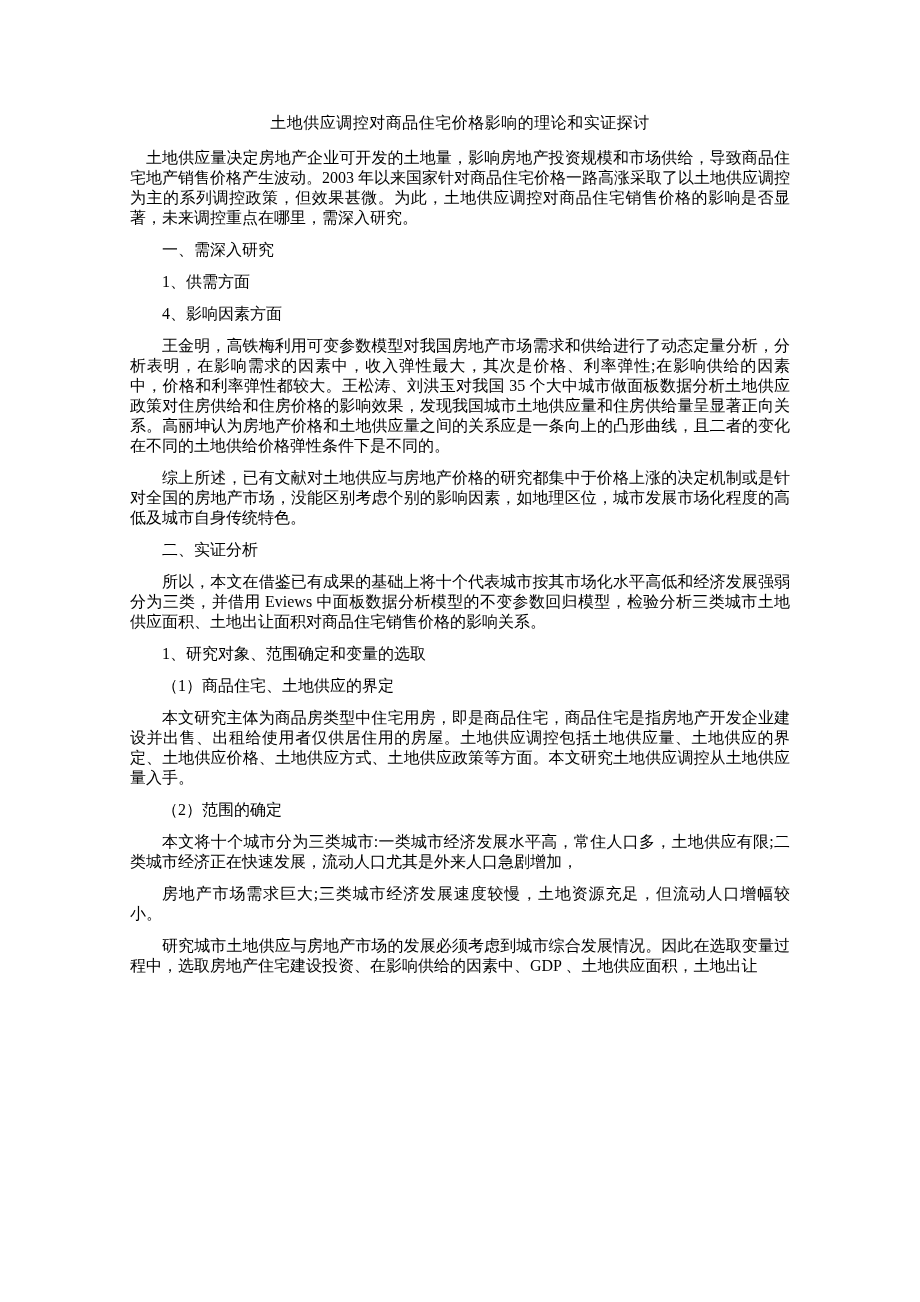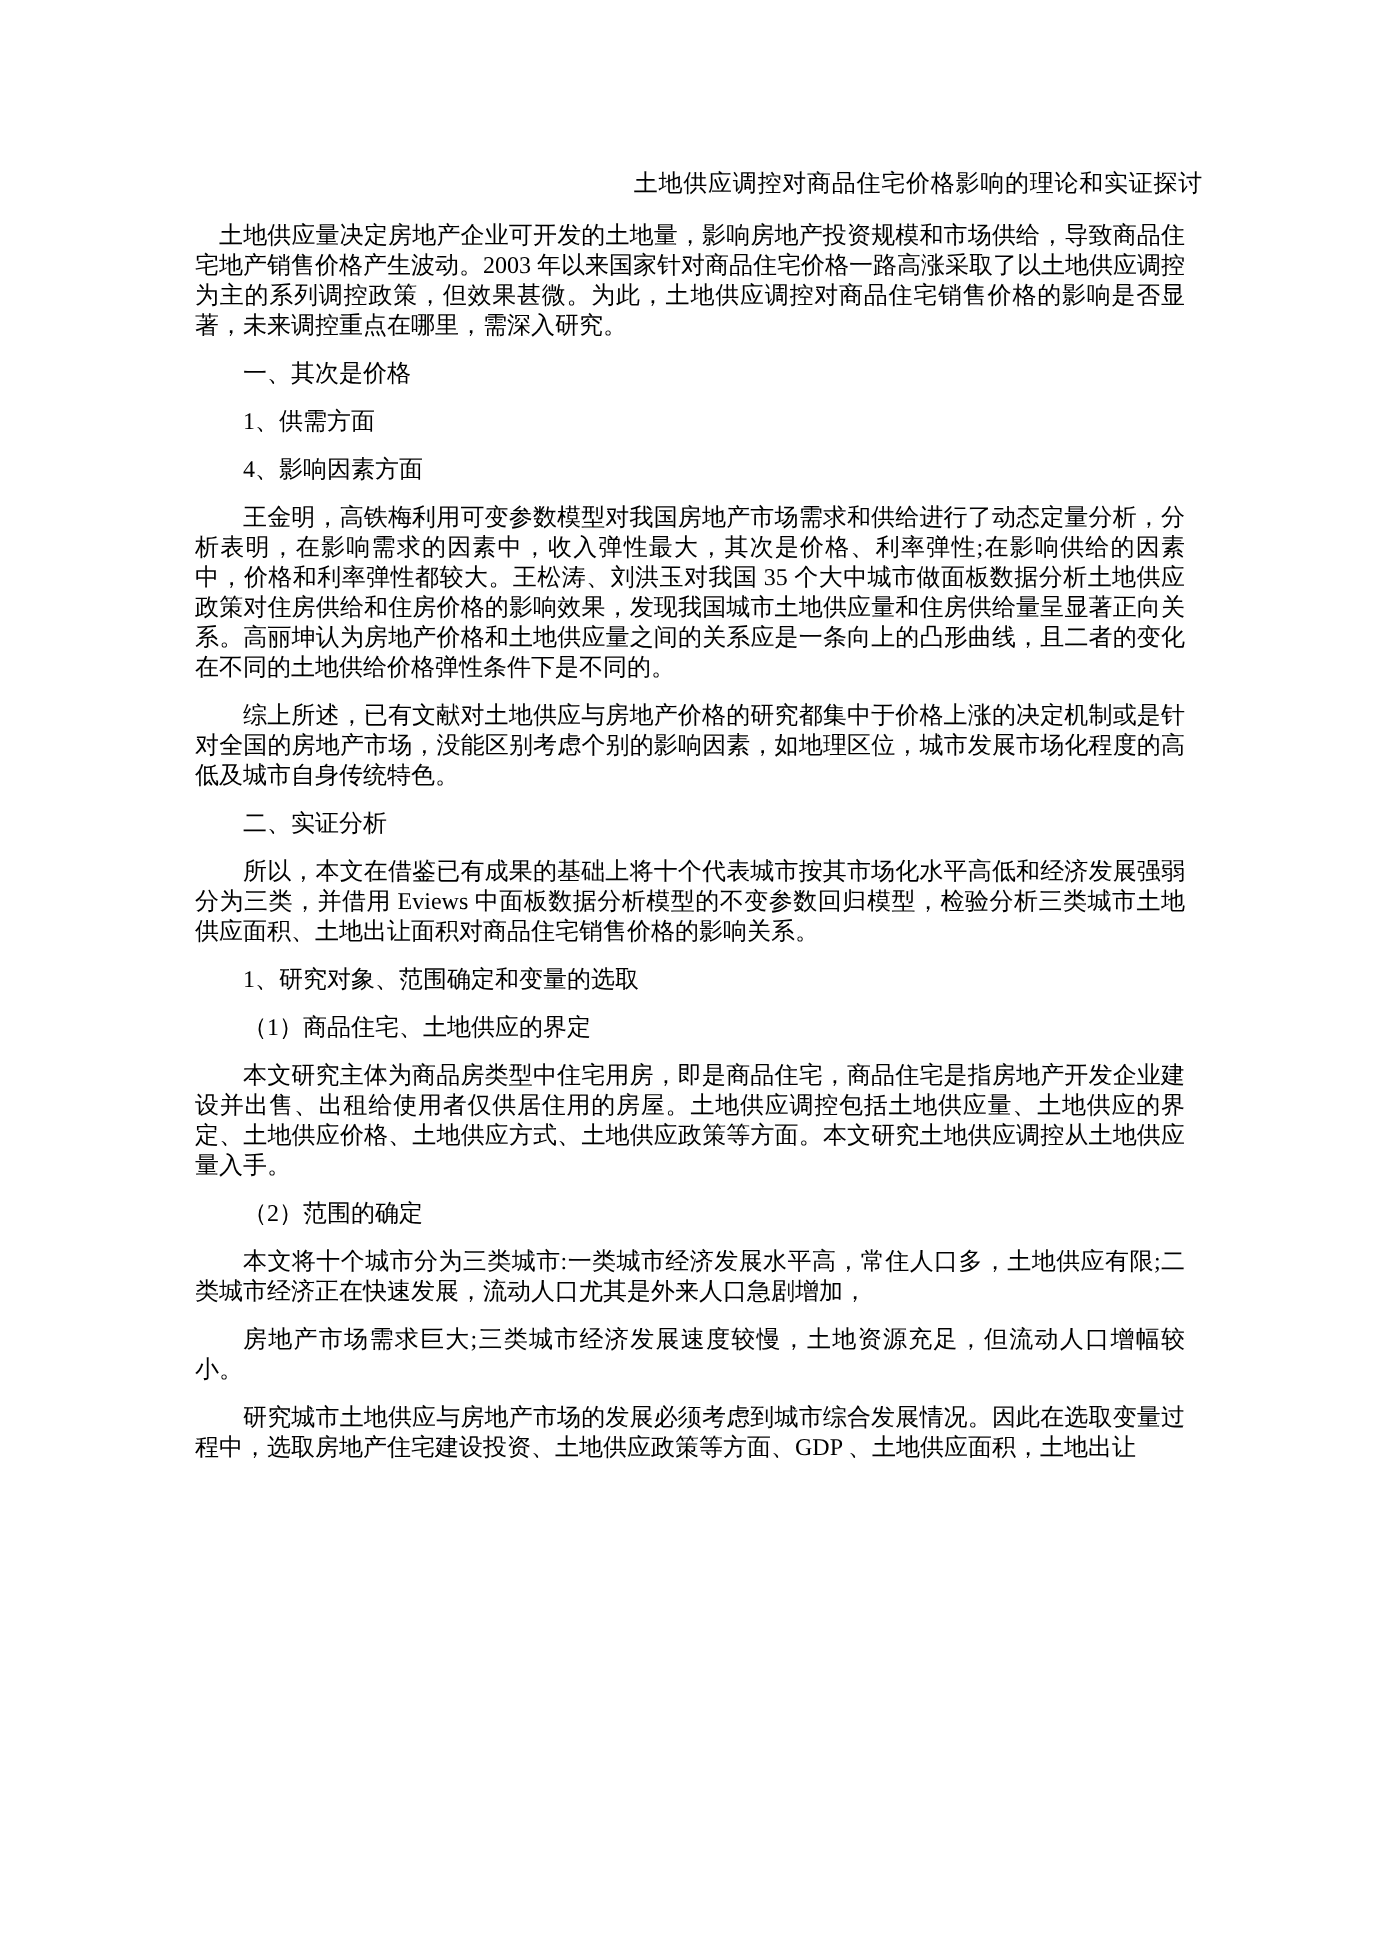--- a/index.html
+++ b/index.html
@@ -22,21 +22,21 @@
   }
   .doc-content {
     position: absolute;
     left: 118px;
     top: 110px;
     width: 684px;
   }
   .doc-title {
     font-size: 16px;
     font-weight: 400;
-    text-align: right;
+    text-align: center;
     margin: 0 0 12px 0;
     line-height: 26px;
     letter-spacing: 0.5px;
   }
   .para {
     margin: 12px;
     font-size: 16px;
     line-height: 20px;
     text-align: justify;
     text-justify: inter-ideograph;
@@ -47,29 +47,29 @@
   .heading  {  }
 </style>
 </head>
 <body>
 
 <div class="page">
   <div class="doc-content">
     <h1 class="doc-title">土地供应调控对商品住宅价格影响的理论和实证探讨</h1>
     <div>
         <p class="para indent-1">土地供应量决定房地产企业可开发的土地量，影响房地产投资规模和市场供给，导致商品住宅地产销售价格产生波动。2003 年以来国家针对商品住宅价格一路高涨采取了以土地供应调控为主的系列调控政策，但效果甚微。为此，土地供应调控对商品住宅销售价格的影响是否显著，未来调控重点在哪里，需深入研究。</p>
-        <p class="para indent-2 heading">一、其次是价格</p>
+        <p class="para indent-2 heading">一、需深入研究</p>
         <p class="para indent-2 heading">1、供需方面</p>
         <p class="para indent-2 heading">4、影响因素方面</p>
         <p class="para indent-2">王金明，高铁梅利用可变参数模型对我国房地产市场需求和供给进行了动态定量分析，分析表明，在影响需求的因素中，收入弹性最大，其次是价格、利率弹性;在影响供给的因素中，价格和利率弹性都较大。王松涛、刘洪玉对我国 35 个大中城市做面板数据分析土地供应政策对住房供给和住房价格的影响效果，发现我国城市土地供应量和住房供给量呈显著正向关系。高丽坤认为房地产价格和土地供应量之间的关系应是一条向上的凸形曲线，且二者的变化在不同的土地供给价格弹性条件下是不同的。</p>
         <p class="para indent-2">综上所述，已有文献对土地供应与房地产价格的研究都集中于价格上涨的决定机制或是针对全国的房地产市场，没能区别考虑个别的影响因素，如地理区位，城市发展市场化程度的高低及城市自身传统特色。</p>
         <p class="para indent-2 heading">二、实证分析</p>
         <p class="para indent-2">所以，本文在借鉴已有成果的基础上将十个代表城市按其市场化水平高低和经济发展强弱分为三类，并借用 Eviews 中面板数据分析模型的不变参数回归模型，检验分析三类城市土地供应面积、土地出让面积对商品住宅销售价格的影响关系。</p>
         <p class="para indent-2 heading">1、研究对象、范围确定和变量的选取</p>
         <p class="para indent-2 heading">（1）商品住宅、土地供应的界定</p>
         <p class="para indent-2">本文研究主体为商品房类型中住宅用房，即是商品住宅，商品住宅是指房地产开发企业建设并出售、出租给使用者仅供居住用的房屋。土地供应调控包括土地供应量、土地供应的界定、土地供应价格、土地供应方式、土地供应政策等方面。本文研究土地供应调控从土地供应量入手。</p>
         <p class="para indent-2 heading">（2）范围的确定</p>
         <p class="para indent-2">本文将十个城市分为三类城市:一类城市经济发展水平高，常住人口多，土地供应有限;二类城市经济正在快速发展，流动人口尤其是外来人口急剧增加，</p>
         <p class="para indent-2">房地产市场需求巨大;三类城市经济发展速度较慢，土地资源充足，但流动人口增幅较小。</p>
-        <p class="para indent-2">研究城市土地供应与房地产市场的发展必须考虑到城市综合发展情况。因此在选取变量过程中，选取房地产住宅建设投资、土地供应政策等方面、GDP 、土地供应面积，土地出让</p>
+        <p class="para indent-2">研究城市土地供应与房地产市场的发展必须考虑到城市综合发展情况。因此在选取变量过程中，选取房地产住宅建设投资、在影响供给的因素中、GDP 、土地供应面积，土地出让</p>
       </div>
   </div>
 </div>
 
 </body></html>

